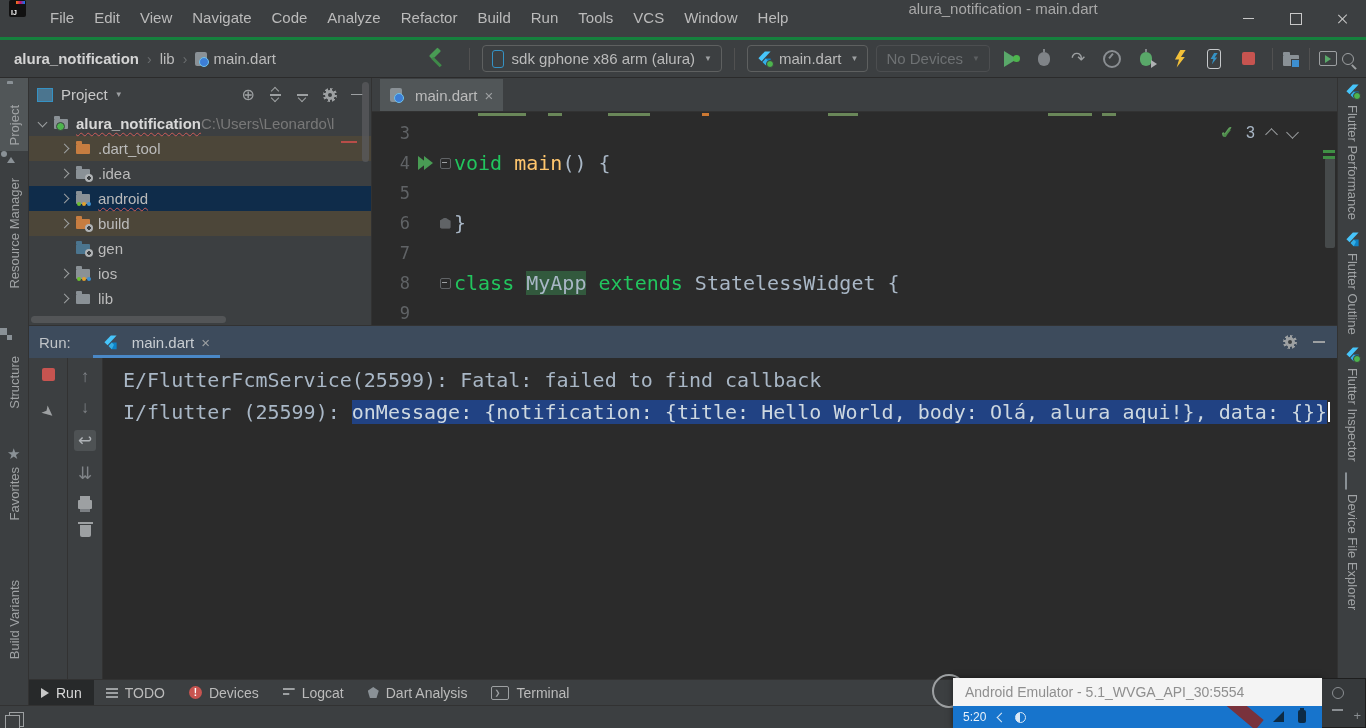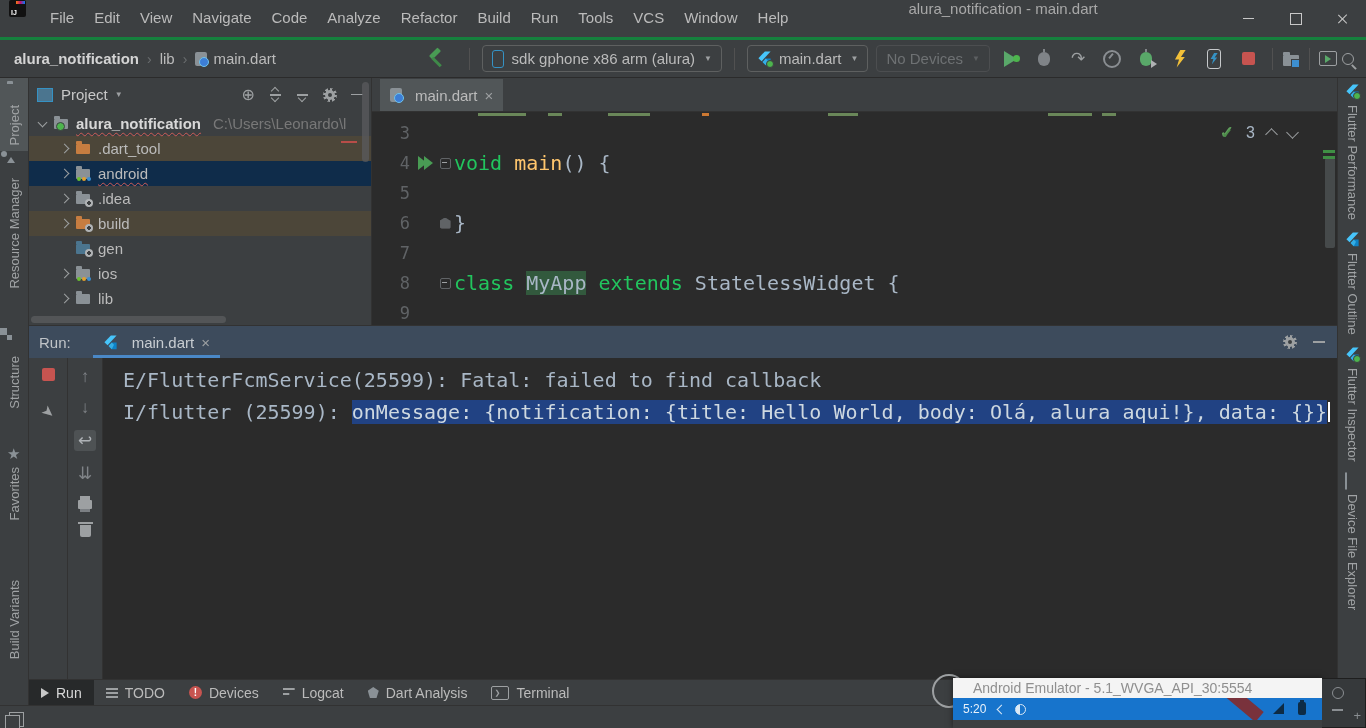--- a/index.html
+++ b/index.html
@@ -114,21 +114,21 @@
   .tfolder{width:14px;height:10px;background:#8a9196;border-radius:1px;position:relative;margin-right:8px;flex:0 0 auto;}
   .tfolder::before{content:"";position:absolute;left:0;top:-3px;width:6px;height:3px;background:#8a9196;border-radius:1px 1px 0 0;}
   .tfolder.orange,.tfolder.orange::before{background:#c77d40;}
   .tfolder.gdot::after{content:"";position:absolute;left:2px;bottom:-2px;width:7px;height:7px;border-radius:50%;background:#4db54d;border:1px solid #3c3f41;}
   .tfolder.gear2::after{content:"";position:absolute;right:-3px;bottom:-3px;width:8px;height:8px;border-radius:50%;background:radial-gradient(circle at 50% 50%,#3c3f41 0 2px,#b0b3b5 2px 4px);}
   .tfolder.dots::after{content:"";position:absolute;left:1px;bottom:-2px;width:4px;height:4px;border-radius:50%;background:#6abe30;box-shadow:5px 0 0 #e0a12f,10px 0 0 #3d8fd0;}
   .tfolder.blue,.tfolder.blue::before{background:#4b758f;}
   .tlabel{color:#bbbbbb;}
   .tlabel.bold{font-weight:bold;color:#d8d8d8;}
   .tlabel.err{text-decoration:underline wavy #cf5b56 1px;text-underline-offset:3px;}
-  .tpath{color:#787878;margin-left:12px;}
+  .tpath{color:#787878;margin-left:0;}
   .tree-vscroll{position:absolute;right:2px;top:4px;width:7px;height:80px;background:#595b5d;border-radius:4px;opacity:.75;}
   .tree-hscroll{position:absolute;left:2px;bottom:2px;width:195px;height:7px;background:#595b5d;border-radius:4px;opacity:.8;}
   .err-mark{position:absolute;right:14px;top:30px;width:16px;height:2px;background:#b84d48;}
   
   .editor{flex:1;background:#2b2b2b;display:flex;flex-direction:column;min-width:0;position:relative;}
   .tabbar{height:33px;background:#3c3f41;border-bottom:1px solid #323232;display:flex;align-items:flex-end;flex:0 0 auto;}
   .etab{height:32px;background:#515658;display:flex;align-items:center;padding:0 10px;margin-left:8px;font-size:15px;color:#bbbbbb;gap:7px;}
   .etab .close{color:#9da0a2;font-size:15px;}
   .ed-body{flex:1;display:flex;min-height:0;position:relative;font-family:"DejaVu Sans Mono",monospace;font-size:20px;}
   .ed-lines{flex:1;padding-top:6px;}
@@ -209,21 +209,21 @@
   .b-term{width:14px;height:12px;border:1.4px solid #9da0a2;border-radius:2px;display:flex;align-items:center;justify-content:flex-start;padding-left:2px;}
   .b-term::after{content:"❯";font-size:7px;color:#9da0a2;}
   
   .statusbar{height:27px;background:#3c3f41;border-top:1px solid #323232;display:flex;align-items:center;position:relative;}
   .switcher{width:13px;height:13px;border:1.5px solid #9da0a2;margin-left:9px;position:relative;background:#3c3f41;}
   .switcher::before{content:"";position:absolute;left:-5px;top:2px;width:13px;height:13px;border:1.5px solid #9da0a2;background:#3c3f41;}
   .partial-circle{position:absolute;left:932px;top:674px;width:30px;height:30px;border:2.5px solid #9da0a2;border-radius:50%;}
   
   .emu{position:absolute;left:953px;top:678px;width:413px;height:50px;display:flex;z-index:5;}
   .emu-main{width:369px;display:flex;flex-direction:column;box-shadow:0 0 6px rgba(0,0,0,.5);}
-  .emu-title{height:20px;background:#f4f4f4;display:flex;align-items:center;padding-left:20px;font-size:14px;color:#8f8f8f;white-space:nowrap;overflow:hidden;}
+  .emu-title{height:28px;background:#f4f4f4;display:flex;align-items:center;padding-left:12px;font-size:14px;color:#8f8f8f;white-space:nowrap;overflow:hidden;}
   .emu-status{height:22px;background:#1774cc;display:flex;align-items:center;position:relative;overflow:hidden;}
   .emu-time{color:#e8f1fa;font-size:12px;margin-left:10px;}
   .emu-chev{width:6px;height:6px;border-left:1.8px solid #dce9f5;border-bottom:1.8px solid #dce9f5;transform:rotate(45deg);margin-left:12px;}
   .emu-circ{width:9px;height:9px;border:1.8px solid #dce9f5;border-radius:50%;margin-left:10px;background:linear-gradient(90deg,#dce9f5 0 50%,transparent 50%);}
   .ribbon{position:absolute;right:55px;top:-8px;width:64px;height:13px;background:#79323c;transform:rotate(40deg);}
   .emu-signal{position:absolute;right:38px;top:5px;width:0;height:0;border-left:11px solid transparent;border-bottom:11px solid #0d2b45;}
   .emu-batt{position:absolute;right:16px;top:4px;width:8px;height:13px;background:#0d2b45;border-radius:2px;}
   .emu-batt::before{content:"";position:absolute;left:2px;top:-2px;width:4px;height:2px;background:#0d2b45;}
   .emu-side{flex:1;background:#36393b;border:1px solid #1e1e1e;border-left:none;position:relative;}
   .emu-side .sc{position:absolute;left:10px;top:8px;width:10px;height:10px;border:1.6px solid #8a8e92;border-radius:50%;}
@@ -395,31 +395,31 @@
                 <span class="tfolder gdot"></span>
                 <span class="tlabel bold err">alura_notification</span>
                 <span class="tpath">C:\Users\Leonardo\l</span>
               </div>
               <div class="trow olive">
                 <span class="indent" style="width: 32px;"></span>
                 <span class="chev"></span>
                 <span class="tfolder orange"></span>
                 <span class="tlabel">.dart_tool</span>
               </div>
+              <div class="trow">
+                <span class="indent" style="width: 32px;"></span>
+                <span class="chev"></span>
+                <span class="tfolder gear2"></span>
+                <span class="tlabel">.idea</span>
+              </div>
               <div class="trow selected">
                 <span class="indent" style="width: 32px;"></span>
                 <span class="chev"></span>
                 <span class="tfolder dots"></span>
                 <span class="tlabel err">android</span>
-              </div>
-              <div class="trow">
-                <span class="indent" style="width: 32px;"></span>
-                <span class="chev"></span>
-                <span class="tfolder gear2"></span>
-                <span class="tlabel">.idea</span>
               </div>
               <div class="trow olive">
                 <span class="indent" style="width: 32px;"></span>
                 <span class="chev"></span>
                 <span class="tfolder orange gear2"></span>
                 <span class="tlabel">build</span>
               </div>
               <div class="trow">
                 <span class="indent" style="width: 32px;"></span>
                 <span class="chev none"></span>

